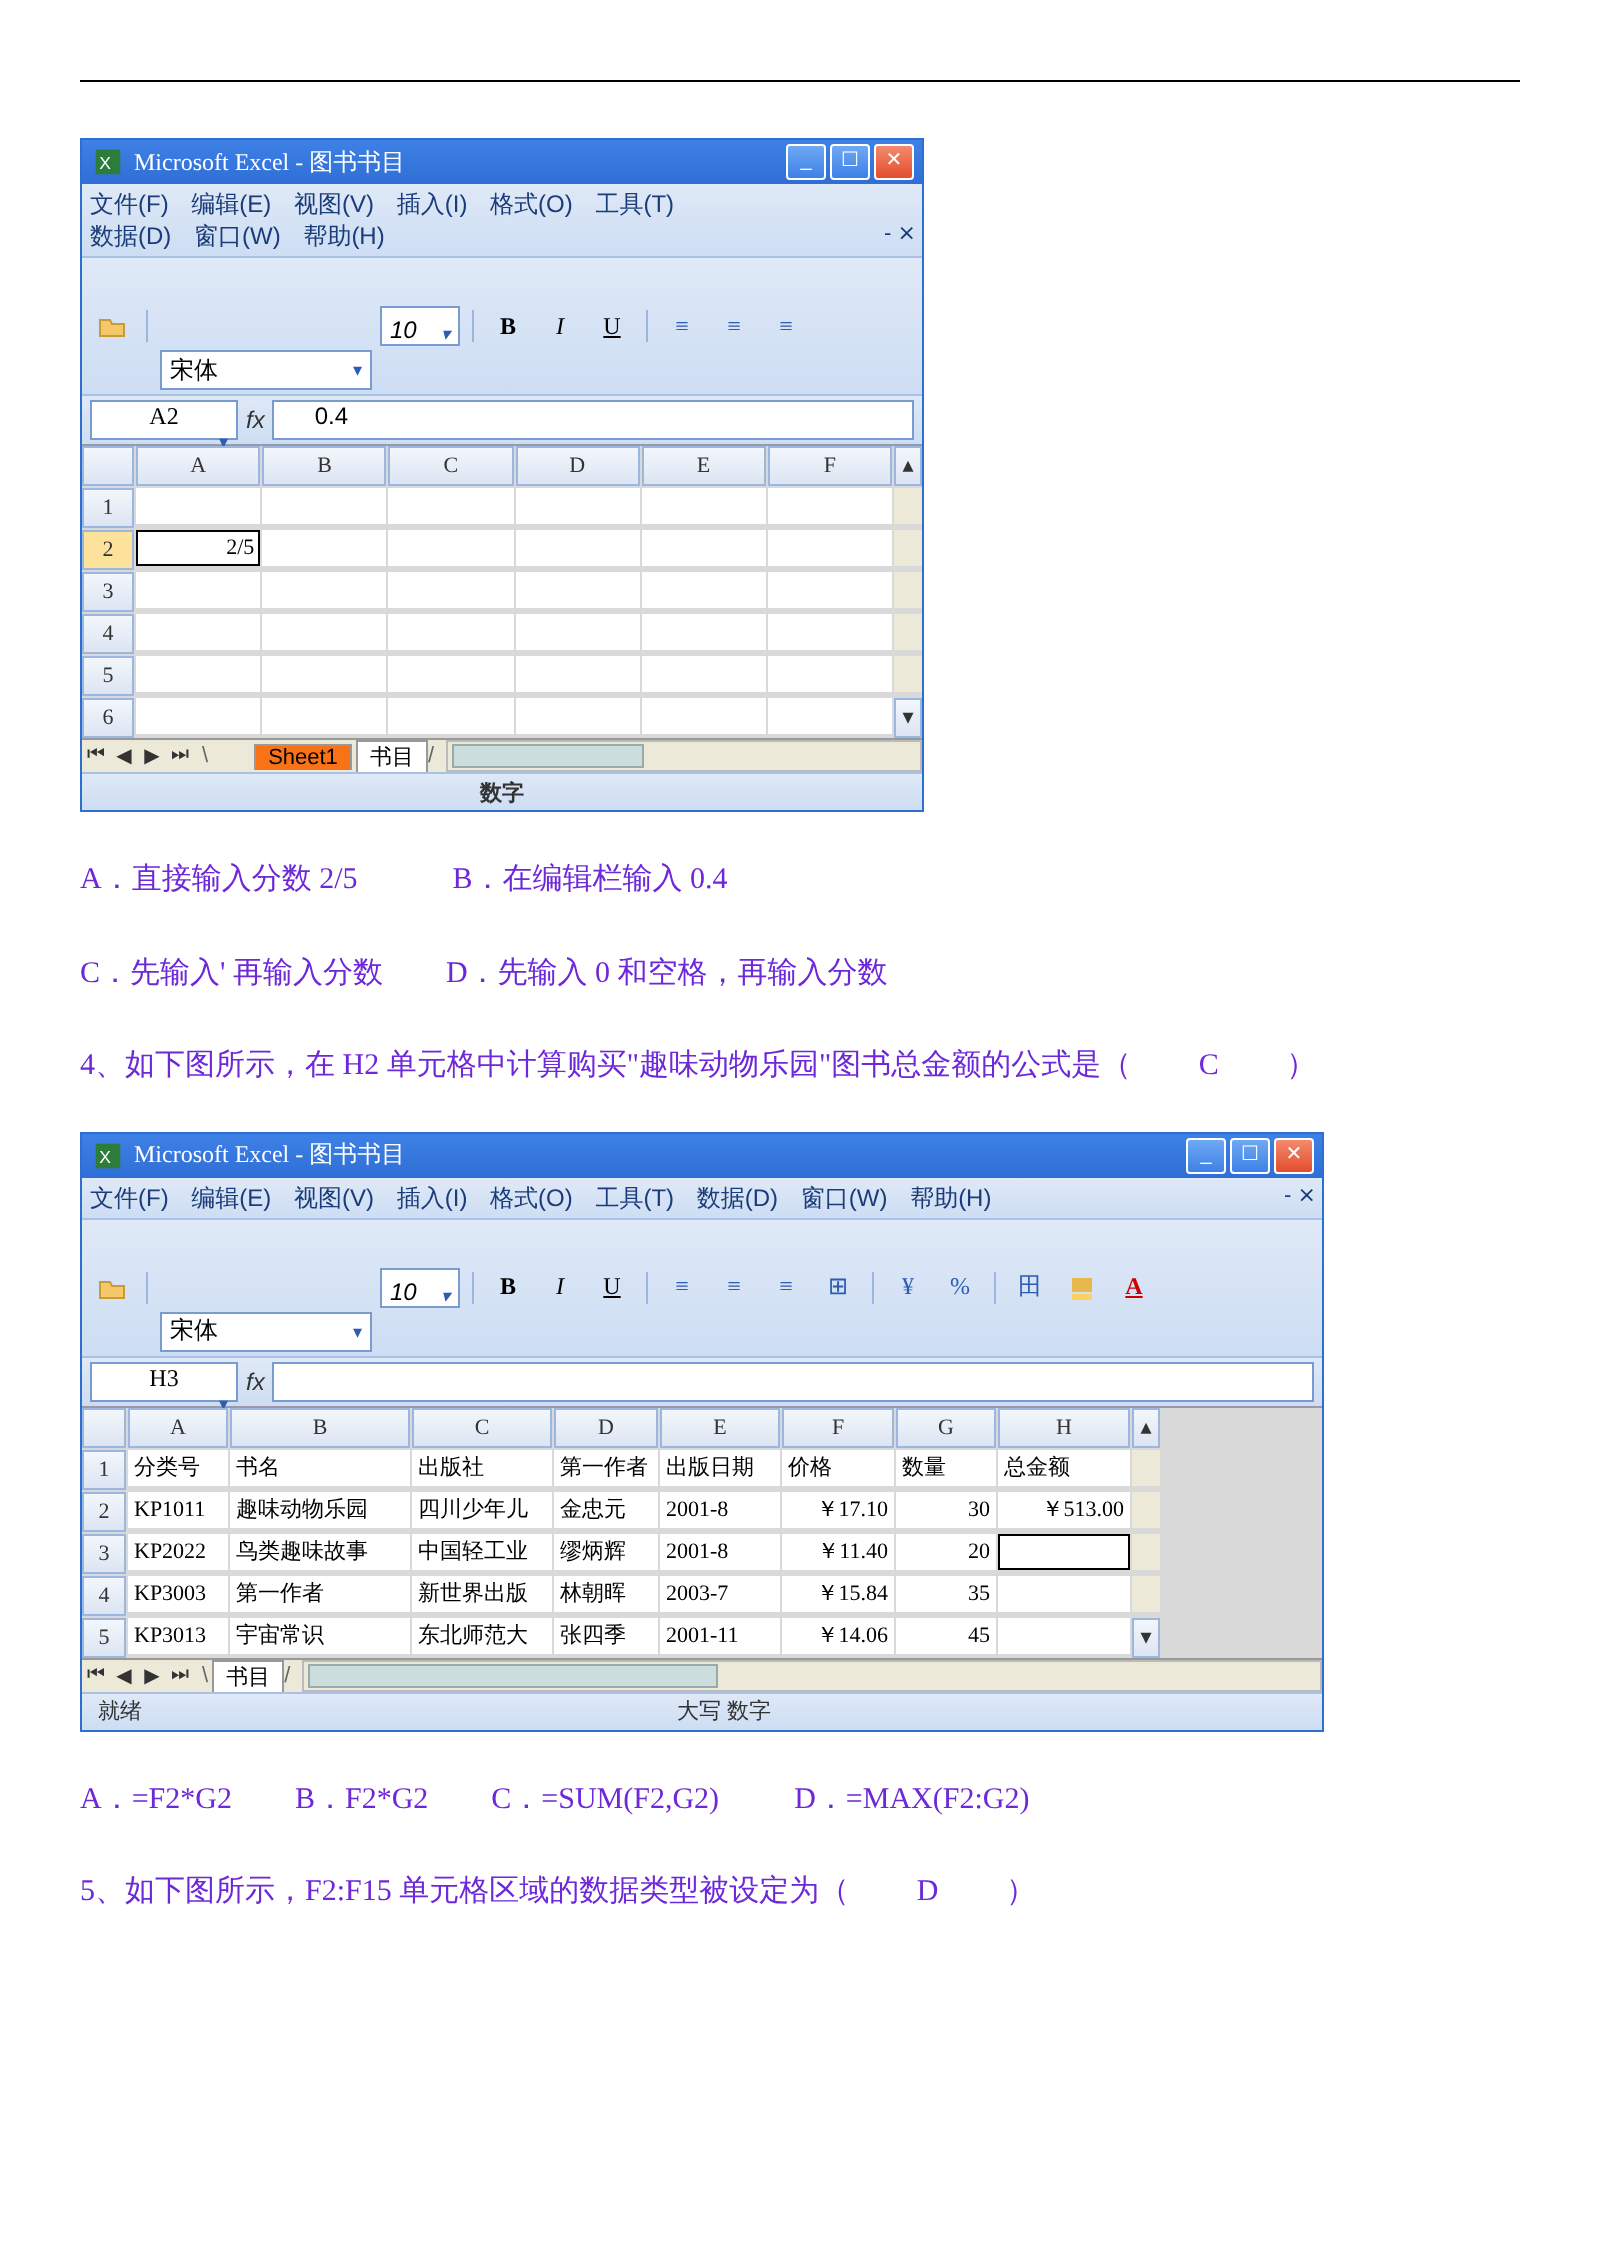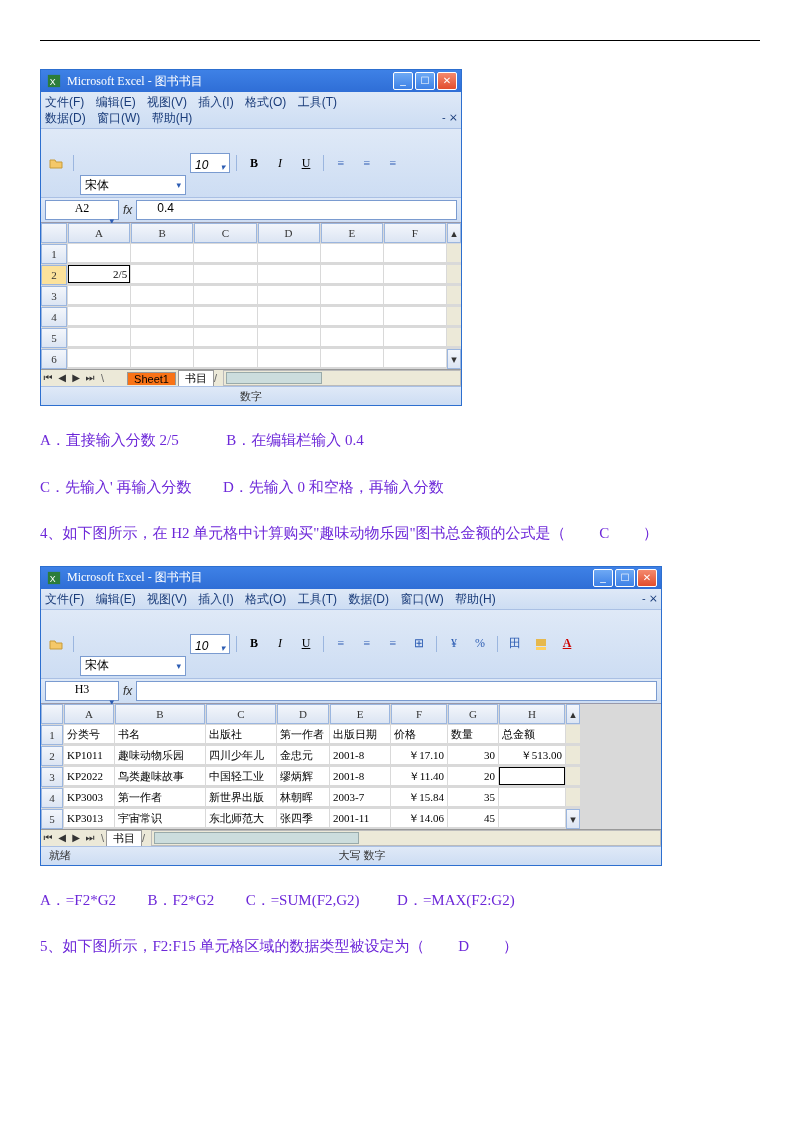--- a/index.html
+++ b/index.html
@@ -148,21 +148,21 @@
   .sheet-tab{
     border:1px solid #999;border-bottom:none;background:#fff;
     padding:0 6px;margin-left:2px;border-radius:0 0 0 0;
   }
   .sheet-tab.inactive{background:#f97316;margin-left:23px;}
   .statusbar{
     background:linear-gradient(#dfe9f7,#cdddf3);
     height:18px;display:flex;align-items:center;padding:0 8px;
     font-size:11px;color:#333;border-top:1px solid #aac0e4;
   }
-  .statusbar .center{margin:10px auto;}
+  .statusbar .center{margin:10px auto;font-weight:bold;}
   .hscroll{
     background:#ece9d8;height:14px;flex:1;margin-left:6px;
     border:1px solid #bbb;display:flex;align-items:center;
   }
   .hscroll .thumb{background:#cdd;height:10px;width:40%;margin-left:2px;border:1px solid #9aa;}
   
   .qline {
     font-family:"SimSun";font-size:15px;margin:18px 0;line-height:1.9;
     color:#6d28d9;
   }

